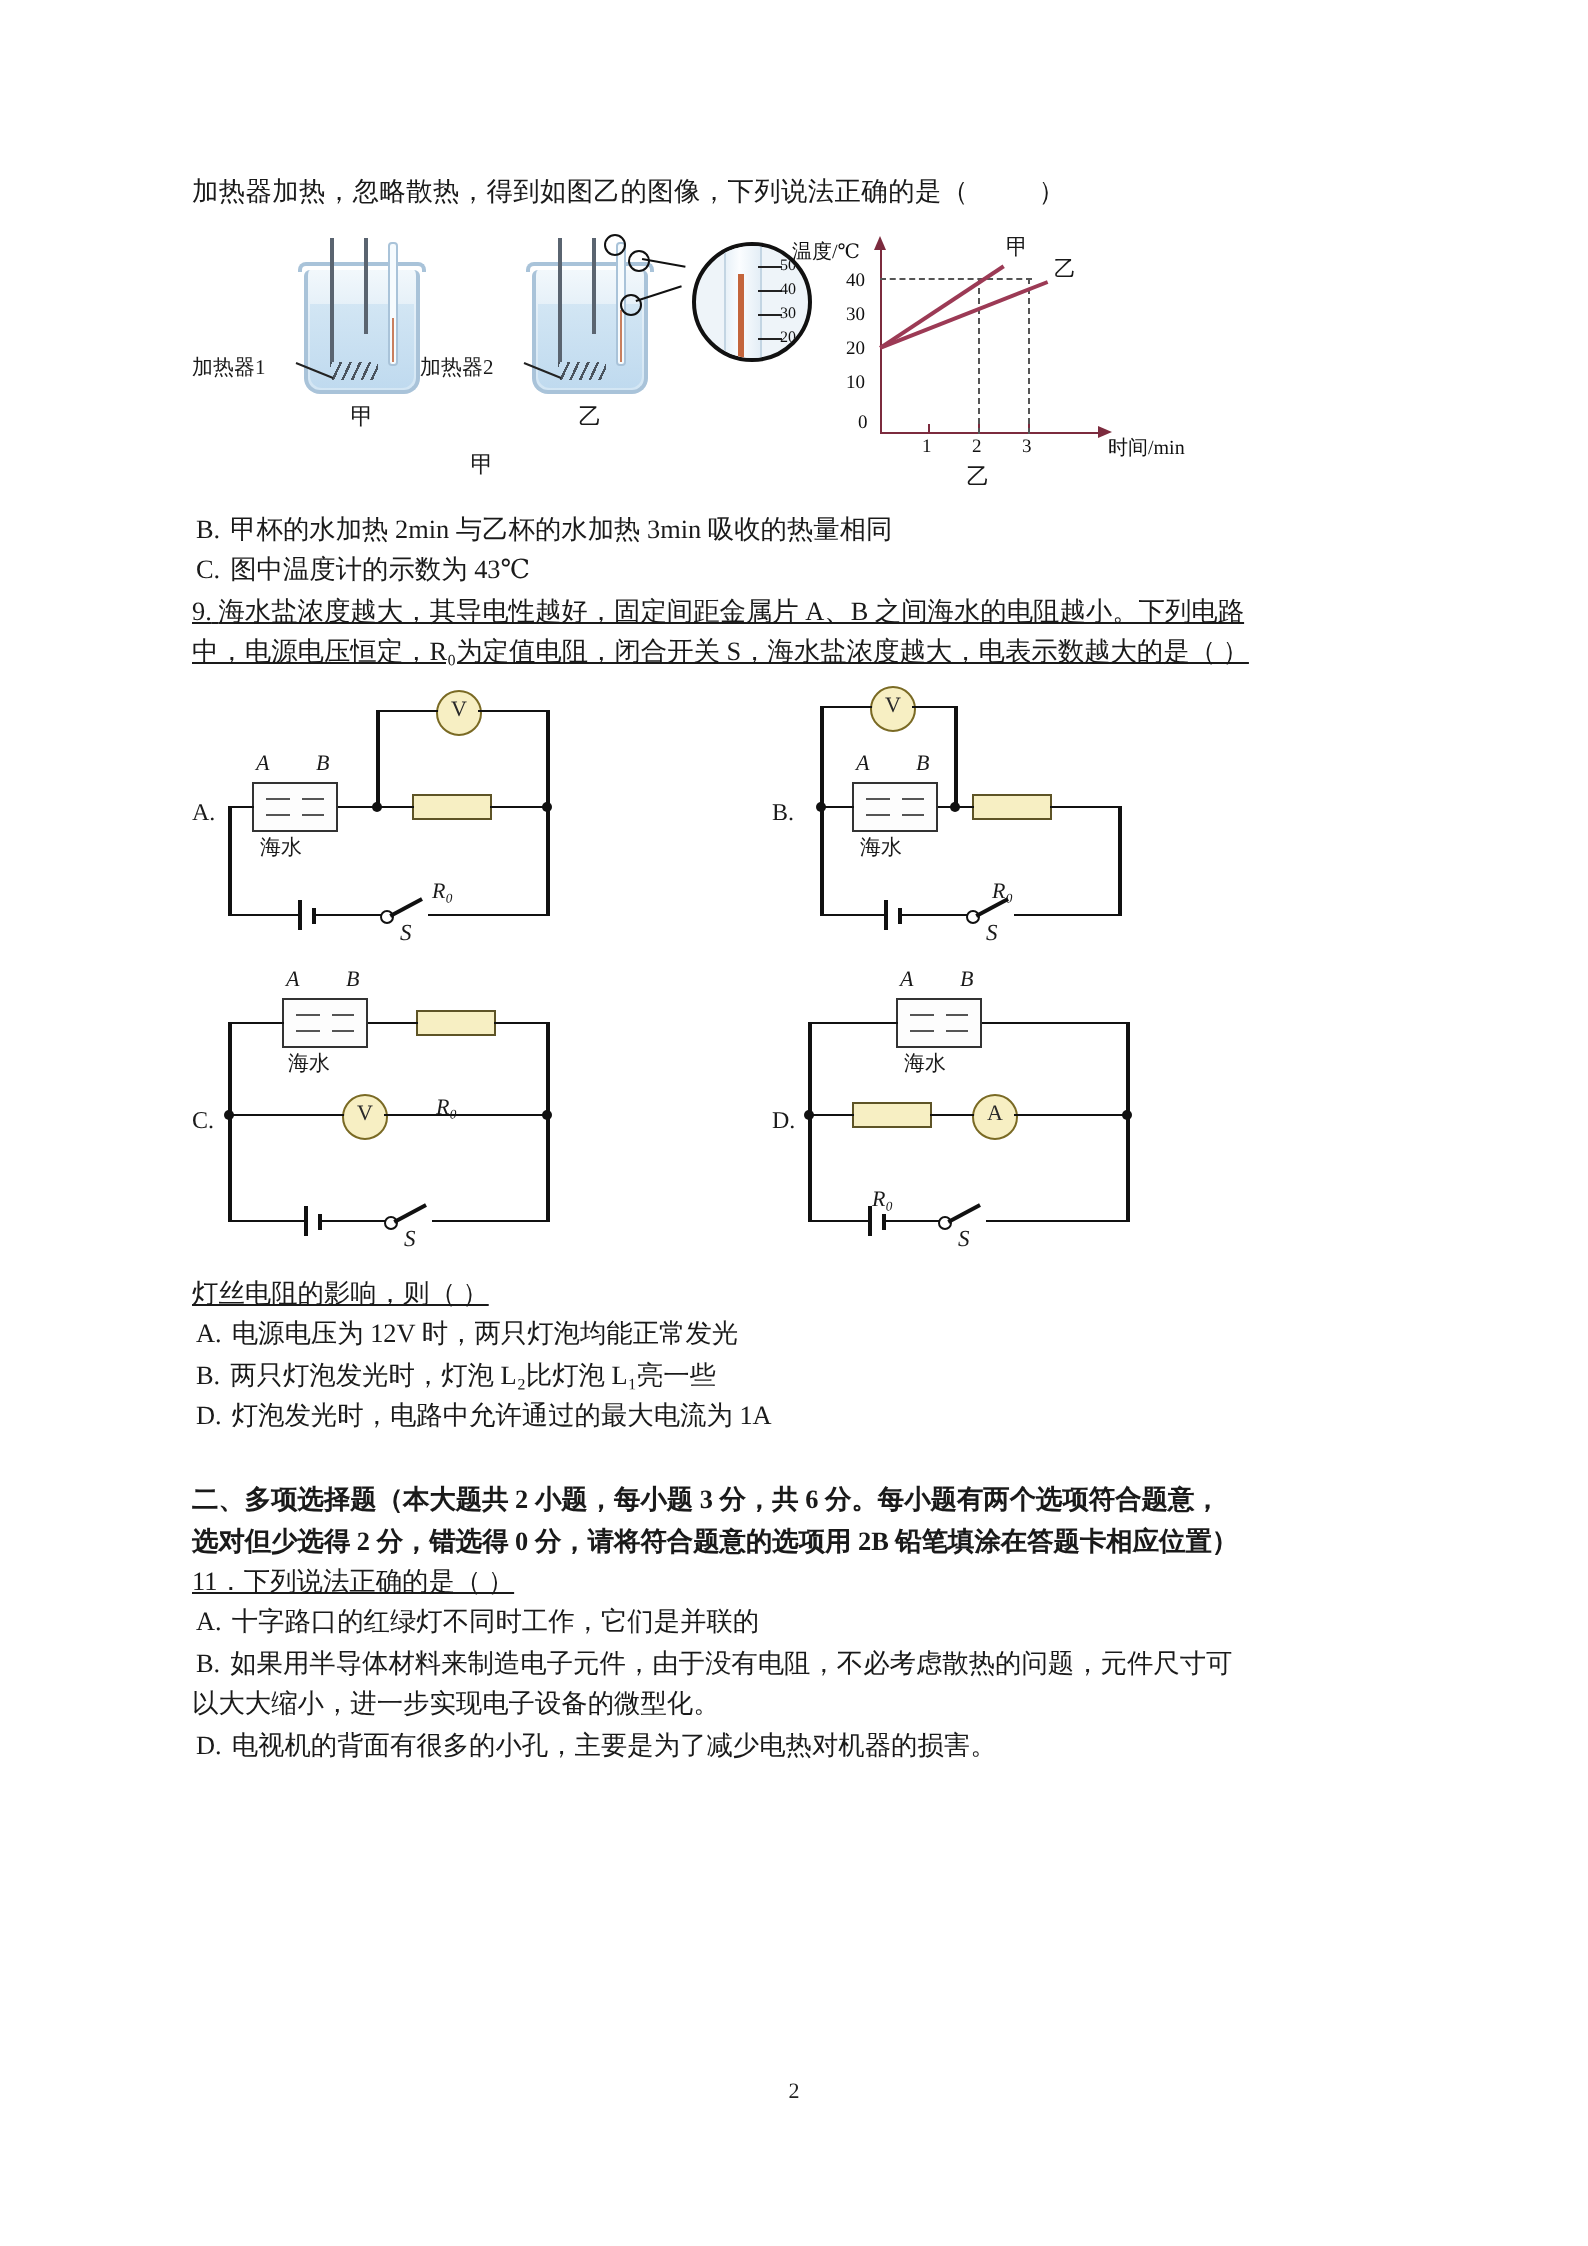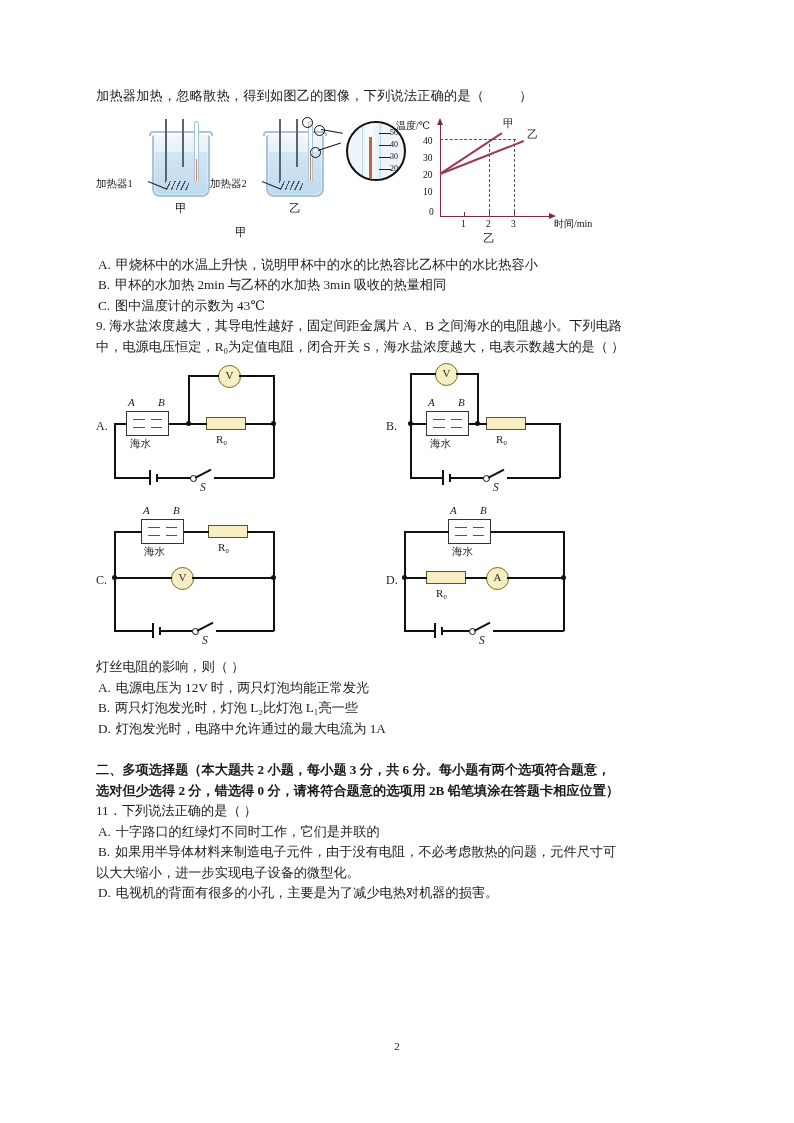--- a/index.html
+++ b/index.html
@@ -30,20 +30,21 @@
   .txt-line {
     font-size: 13.2px;
     line-height: 20.5px;
     letter-spacing: 0.2px;
     white-space: pre-wrap;
   }
   .q-stem {
     font-size: 13.2px;
     line-height: 20.5px;
     text-align: justify;
+    text-decoration: underline;
   }
   .opt {
     font-size: 13.2px;
     line-height: 20.5px;
     padding-left: 2px;
     text-indent: 0;
   }
   .opt .lbl { margin-right: 5px; }
   .indent-hang {
     padding-left: 0px;
@@ -259,21 +260,23 @@
   .resistor {
     position: absolute;
     width: 40px; height: 13px;
     background: #f7efc3;
     border: 1.4px solid #5e5426;
     box-sizing: border-box;
   }
   .res-label {
     position: absolute;
     font-size: 11px;
+    font-style: italic;
     white-space: nowrap;
+    margin-top: 27px;
   }
   .seawater {
     position: absolute;
     width: 43px; height: 25px;
     border: 1.5px solid #333;
     background: #fdfdfd;
     box-sizing: border-box;
   }
   .sw-dash {
     position: absolute;
@@ -423,23 +426,20 @@
       <div class="plotline" style="left:44px; top:60px; width:90px; transform:rotate(-21.5deg);"></div>
 
       <div class="curvelabel" style="left:107px; top:3px;">甲</div>
       <div class="curvelabel" style="left:131px; top:14px;">乙</div>
 
       <div class="fig-cap" style="left:78px; top:118px; width:30px;">乙</div>
     </div>
   </div>
 
   <div class="opt">
-    <span class="lbl">A.</span><span>甲烧杯中的水温上升快，说明甲杯中的水的比热容比乙杯中的水比热容小</span>
-  </div>
-  <div class="opt">
     <span class="lbl">B.</span><span>甲杯的水加热 2min 与乙杯的水加热 3min 吸收的热量相同</span>
   </div>
   <div class="opt">
     <span class="lbl">C.</span><span>图中温度计的示数为 43℃</span>
   </div>
 
   <div class="q-stem"><span>9.</span> <span>海水盐浓度越大，其导电性越好，固定间距金属片 A、B 之间海水的电阻越小。下列电路</span></div>
   <div class="q-stem">中，电源电压恒定，R₀为定值电阻，闭合开关 S，海水盐浓度越大，电表示数越大的是（          ）</div>
 
   <div style="position:relative; height:300px;">

